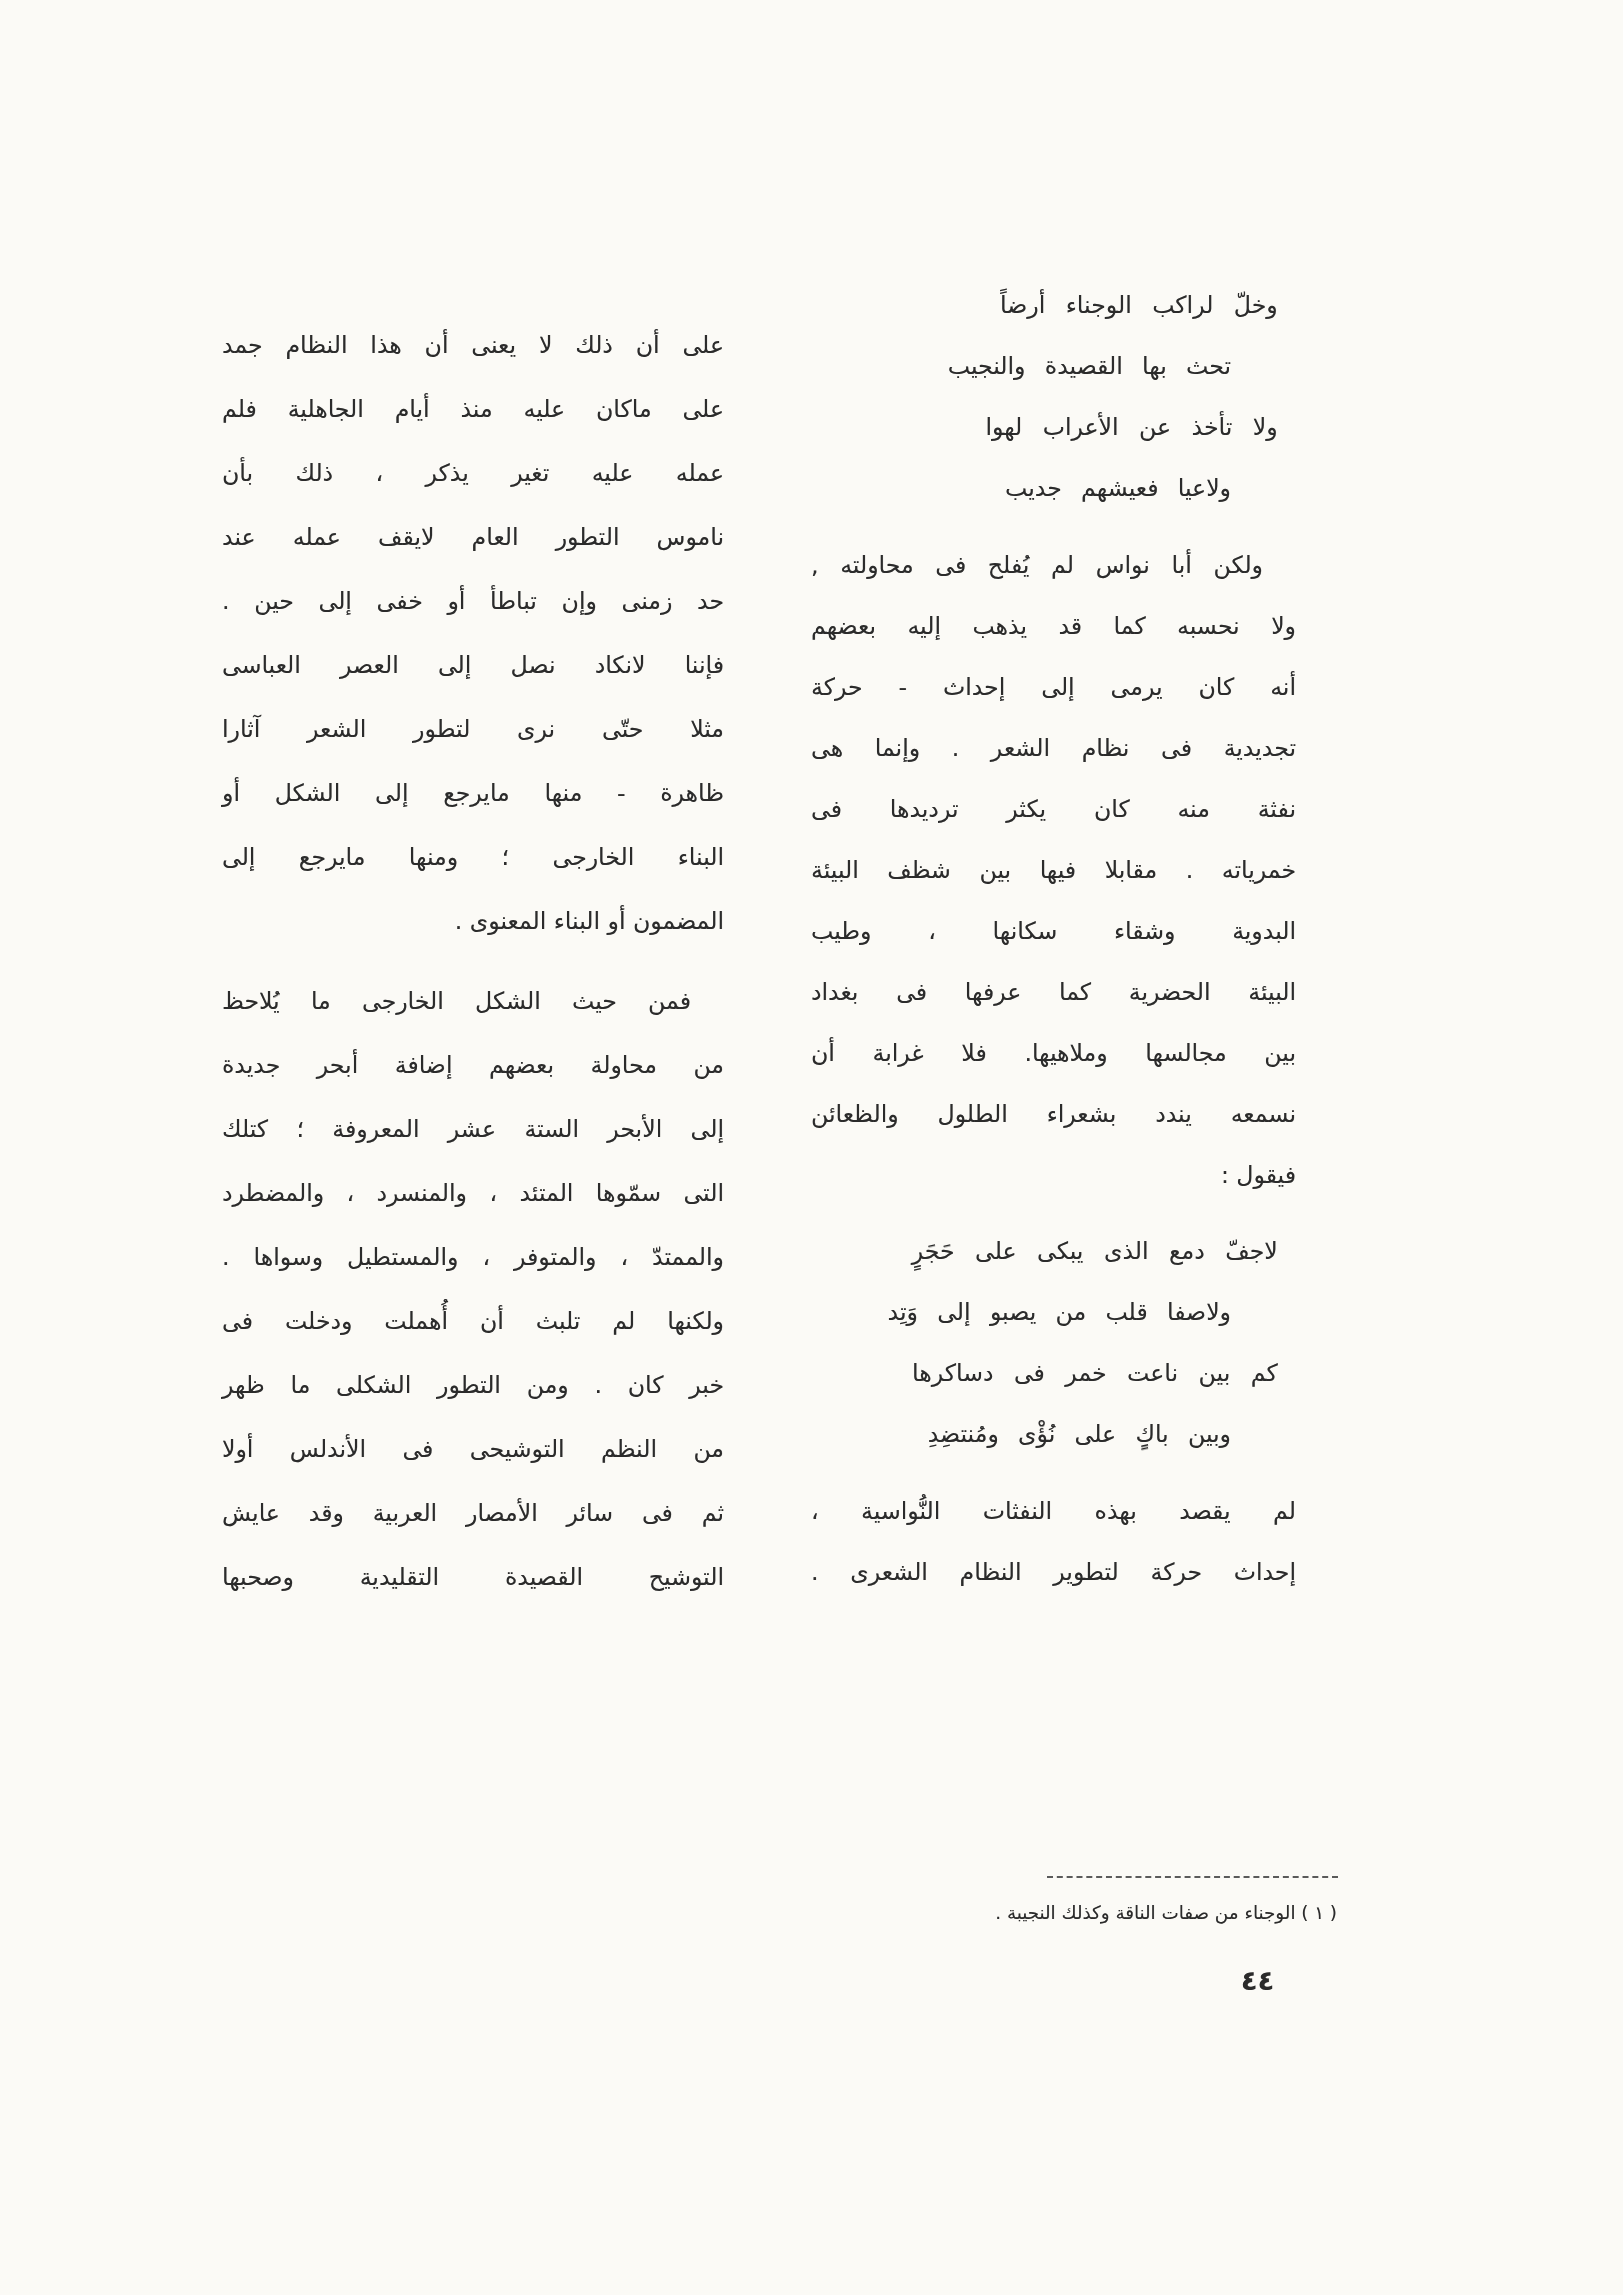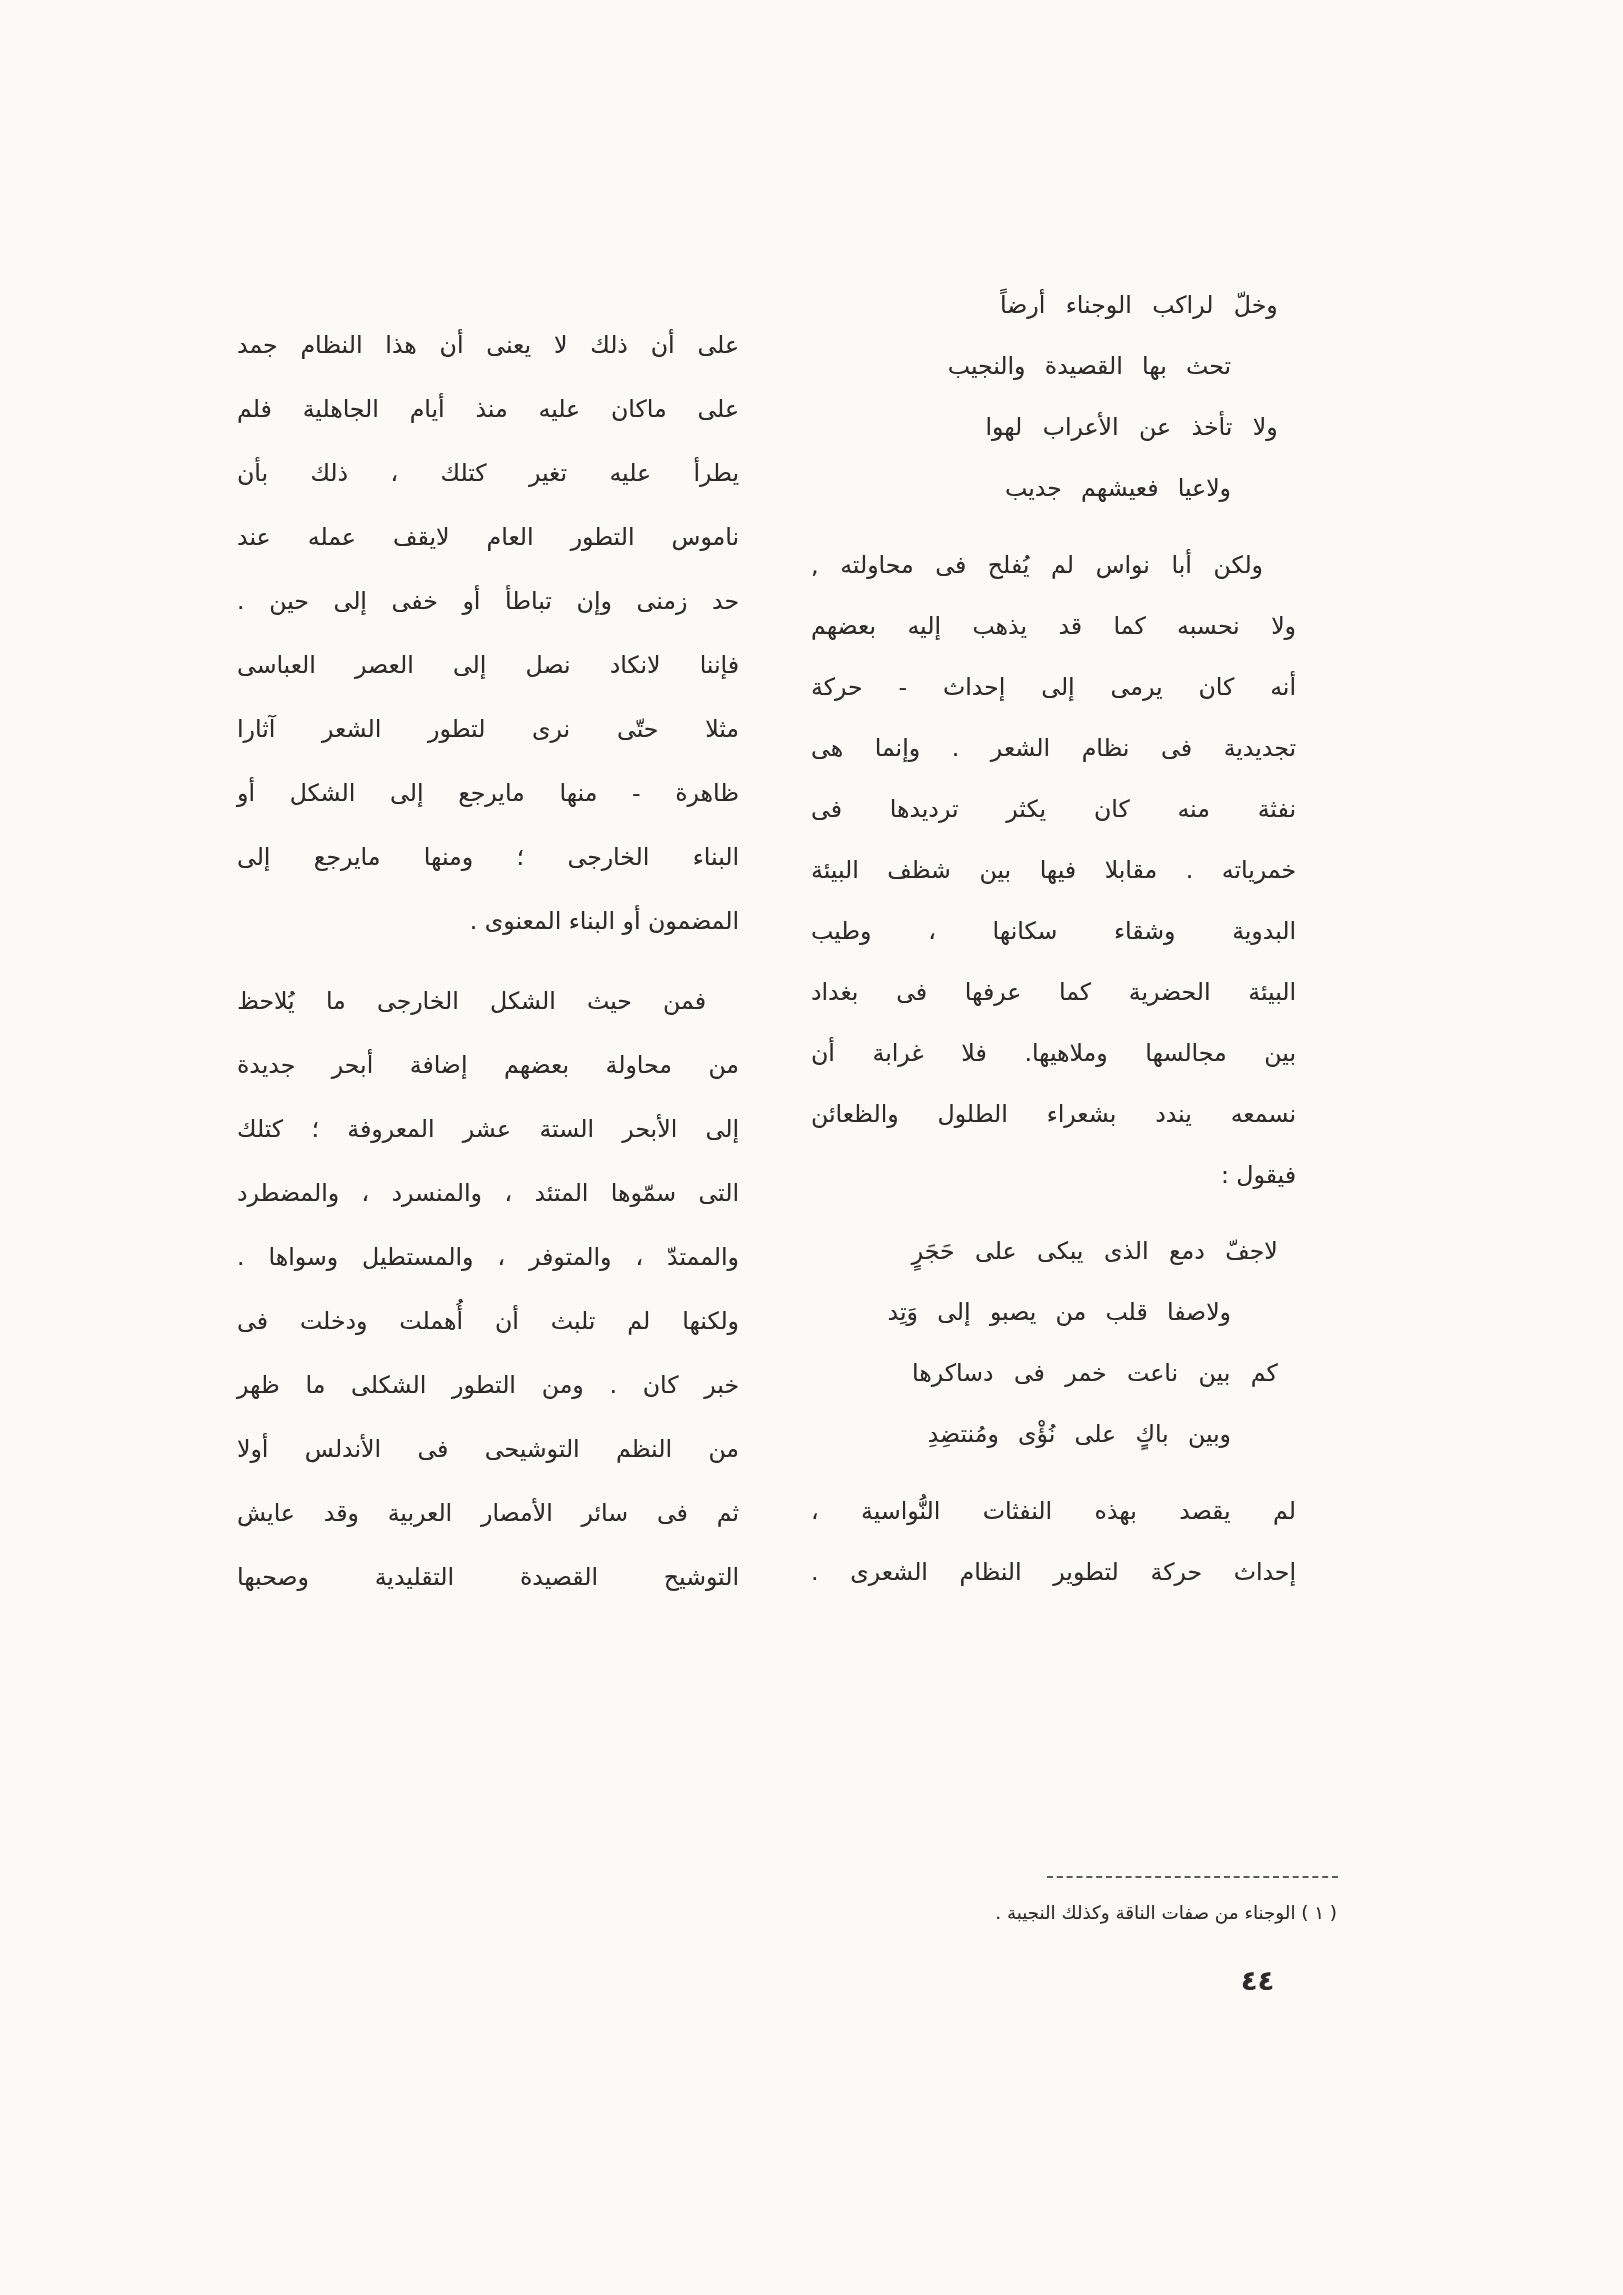--- a/index.html
+++ b/index.html
@@ -21,21 +21,21 @@
   .column {
     position: absolute;
   }
   .col-right {
     top: 275px;
     left: 829px;
     width: 485px;
   }
   .col-left {
     top: 313px;
-    left: 255px;
+    left: 240px;
     width: 502px;
   }
   .line {
     font-size: 23.6px;
     text-shadow: 0.2px 0.2px 0.5px rgba(45,45,45,0.35);
     white-space: normal;
   }
   .col-right .line { line-height: 61px; min-height: 61px; }
   .col-left  .line { line-height: 64px; min-height: 64px; }
 
@@ -104,21 +104,21 @@
       <div class="line v0">كم بين ناعت خمر فى دساكرها</div>
       <div class="line v1">وبين باكٍ على نُؤْى ومُنتضِدِ</div>
       <div class="line sp"></div>
       <div class="line j">لم يقصد بهذه النفثات النُّواسية ،</div>
       <div class="line j">إحداث حركة لتطوير النظام الشعرى .</div>
     </div>
 
   <div class="column col-left">
       <div class="line j">على أن ذلك لا يعنى أن هذا النظام جمد</div>
       <div class="line j">على ماكان عليه منذ أيام الجاهلية فلم</div>
-      <div class="line j">يطرأ عليه تغير كتلك ، ذلك بأن</div>
+      <div class="line j">عمله عليه تغير يذكر ، ذلك بأن</div>
       <div class="line j">ناموس التطور العام لايقف عمله عند</div>
       <div class="line j">حد زمنى وإن تباطأ أو خفى إلى حين .</div>
       <div class="line j">فإننا لانكاد نصل إلى العصر العباسى</div>
       <div class="line j">مثلا حتّى نرى لتطور الشعر آثارا</div>
       <div class="line j">ظاهرة - منها مايرجع إلى الشكل أو</div>
       <div class="line j">البناء الخارجى ؛ ومنها مايرجع إلى</div>
       <div class="line r">المضمون أو البناء المعنوى .</div>
       <div class="line sp"></div>
       <div class="line in">فمن حيث الشكل الخارجى ما يُلاحظ</div>
       <div class="line j">من محاولة بعضهم إضافة أبحر جديدة</div>

